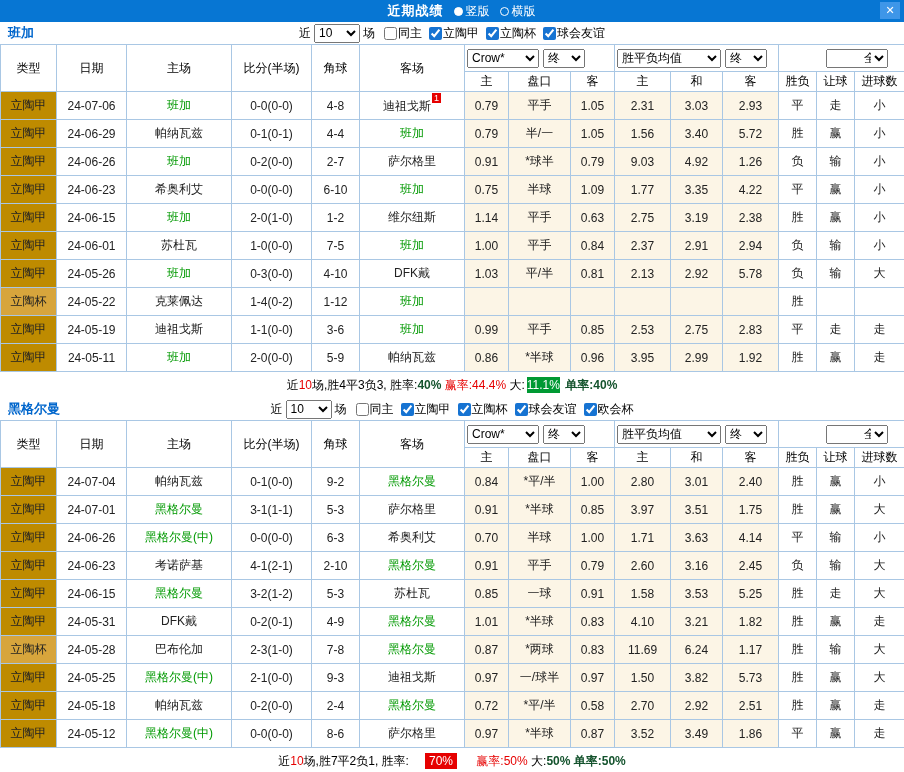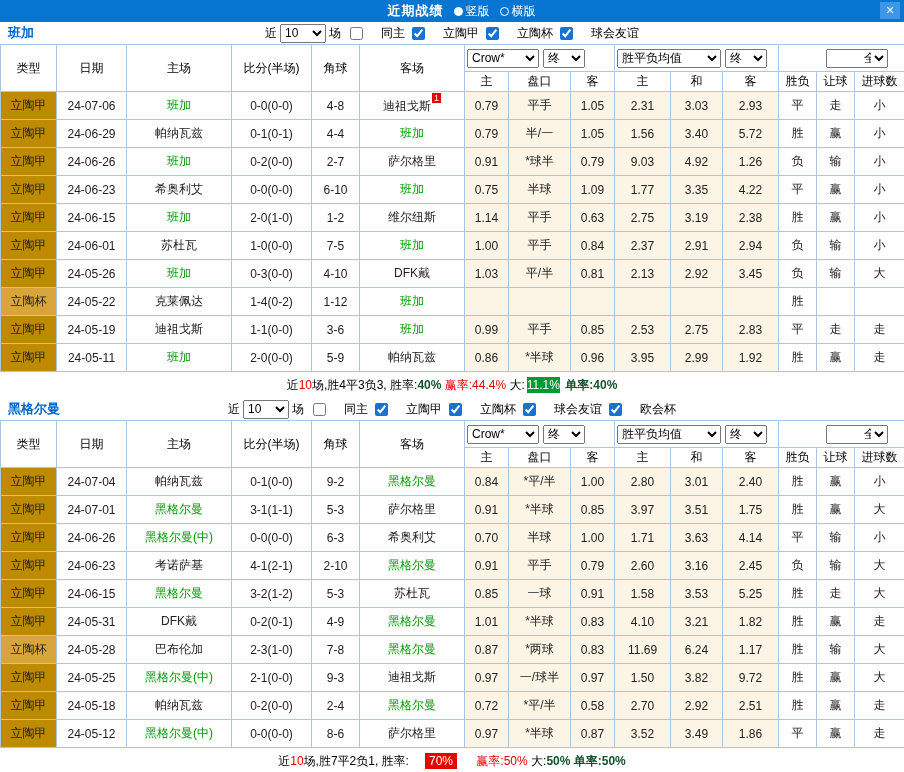--- a/index.html
+++ b/index.html
@@ -11,21 +11,21 @@
   .title { font-weight:bold; font-size:13px; letter-spacing:1px;margin-left:19px; }
   .radio-item { display:flex; align-items:center; gap:3px; cursor:pointer; }
   .radio-dot { width:9px; height:9px; border:1px solid #fff; border-radius:50%; display:inline-block; }
   .radio-dot.checked { background:#fff; }
   .close-btn { position:absolute; right:4px; top:2px; width:20px; height:17px; background:#3E96E8; color:#fff; font-size:11px; line-height:17px; text-align:center; cursor:pointer; }
 
   .filter-row { height:22px; position:relative; display:flex; align-items:center; justify-content:center; font-size:12px; color:#000; }
   .team-name { position:absolute; left:8px; color:#0066CC; font-weight:bold; font-size:13px; }
   .filter-controls { display:flex; align-items:center; gap:3px; }
   .checkboxes { display:flex; align-items:center; gap:7px; margin-left:6px; }
-  .cb-item { display:flex; align-items:center; gap:18px; cursor:pointer; }
+  .cb-item { display:flex; align-items:center; gap:1px; cursor:pointer; }
   .cb-item input { width:13px; height:13px; margin:0; accent-color:#1673D2; }
   .sel { font-size:12px; height:19px; font-family:inherit; }
   .sel-count { width:46px; }
   .sel-source { width:72px; }
   .sel-final { width:42px; }
   .sel-europe { width:104px; }
   .sel-scope { width:62px;padding-left:33px; }
 
   .stat-table { width:904px; border-collapse:collapse; table-layout:fixed; }
   .stat-table th, .stat-table td { border:1px solid #A9C7E4; font-size:12px; text-align:center; padding:0; white-space:nowrap; overflow:hidden; }
@@ -265,21 +265,21 @@
               <td>24-05-26</td>
               <td><span class="team-focus">班加</span></td>
               <td class="score">0-3(0-0)</td>
               <td>4-10</td>
               <td><span>DFK戴</span></td>
               <td class="odds-bg">1.03</td>
               <td class="odds-bg pan">平/半</td>
               <td class="odds-bg">0.81</td>
               <td class="odds-bg">2.13</td>
               <td class="odds-bg e-mid">2.92</td>
-              <td class="odds-bg">3.45</td>
+              <td class="odds-bg">5.78</td>
               <td class="v-green">负</td>
               <td class="v-green">输</td>
               <td class="v-red">大</td>
             </tr>
             <tr>
               <td class="type-cup">立陶杯</td>
               <td>24-05-22</td>
               <td><span>克莱佩达</span></td>
               <td class="score">1-4(0-2)</td>
               <td>1-12</td>
@@ -559,21 +559,21 @@
               <td>24-05-25</td>
               <td><span class="team-focus">黑格尔曼(中)</span></td>
               <td class="score">2-1(0-0)</td>
               <td>9-3</td>
               <td><span>迪祖戈斯</span></td>
               <td class="odds-bg">0.97</td>
               <td class="odds-bg pan">一/球半</td>
               <td class="odds-bg">0.97</td>
               <td class="odds-bg">1.50</td>
               <td class="odds-bg e-mid">3.82</td>
-              <td class="odds-bg">9.72</td>
+              <td class="odds-bg">5.73</td>
               <td class="v-red">胜</td>
               <td class="v-red">赢</td>
               <td class="v-red">大</td>
             </tr>
             <tr>
               <td class="type-league">立陶甲</td>
               <td>24-05-18</td>
               <td><span>帕纳瓦兹</span></td>
               <td class="score">0-2(0-0)</td>
               <td>2-4</td>

